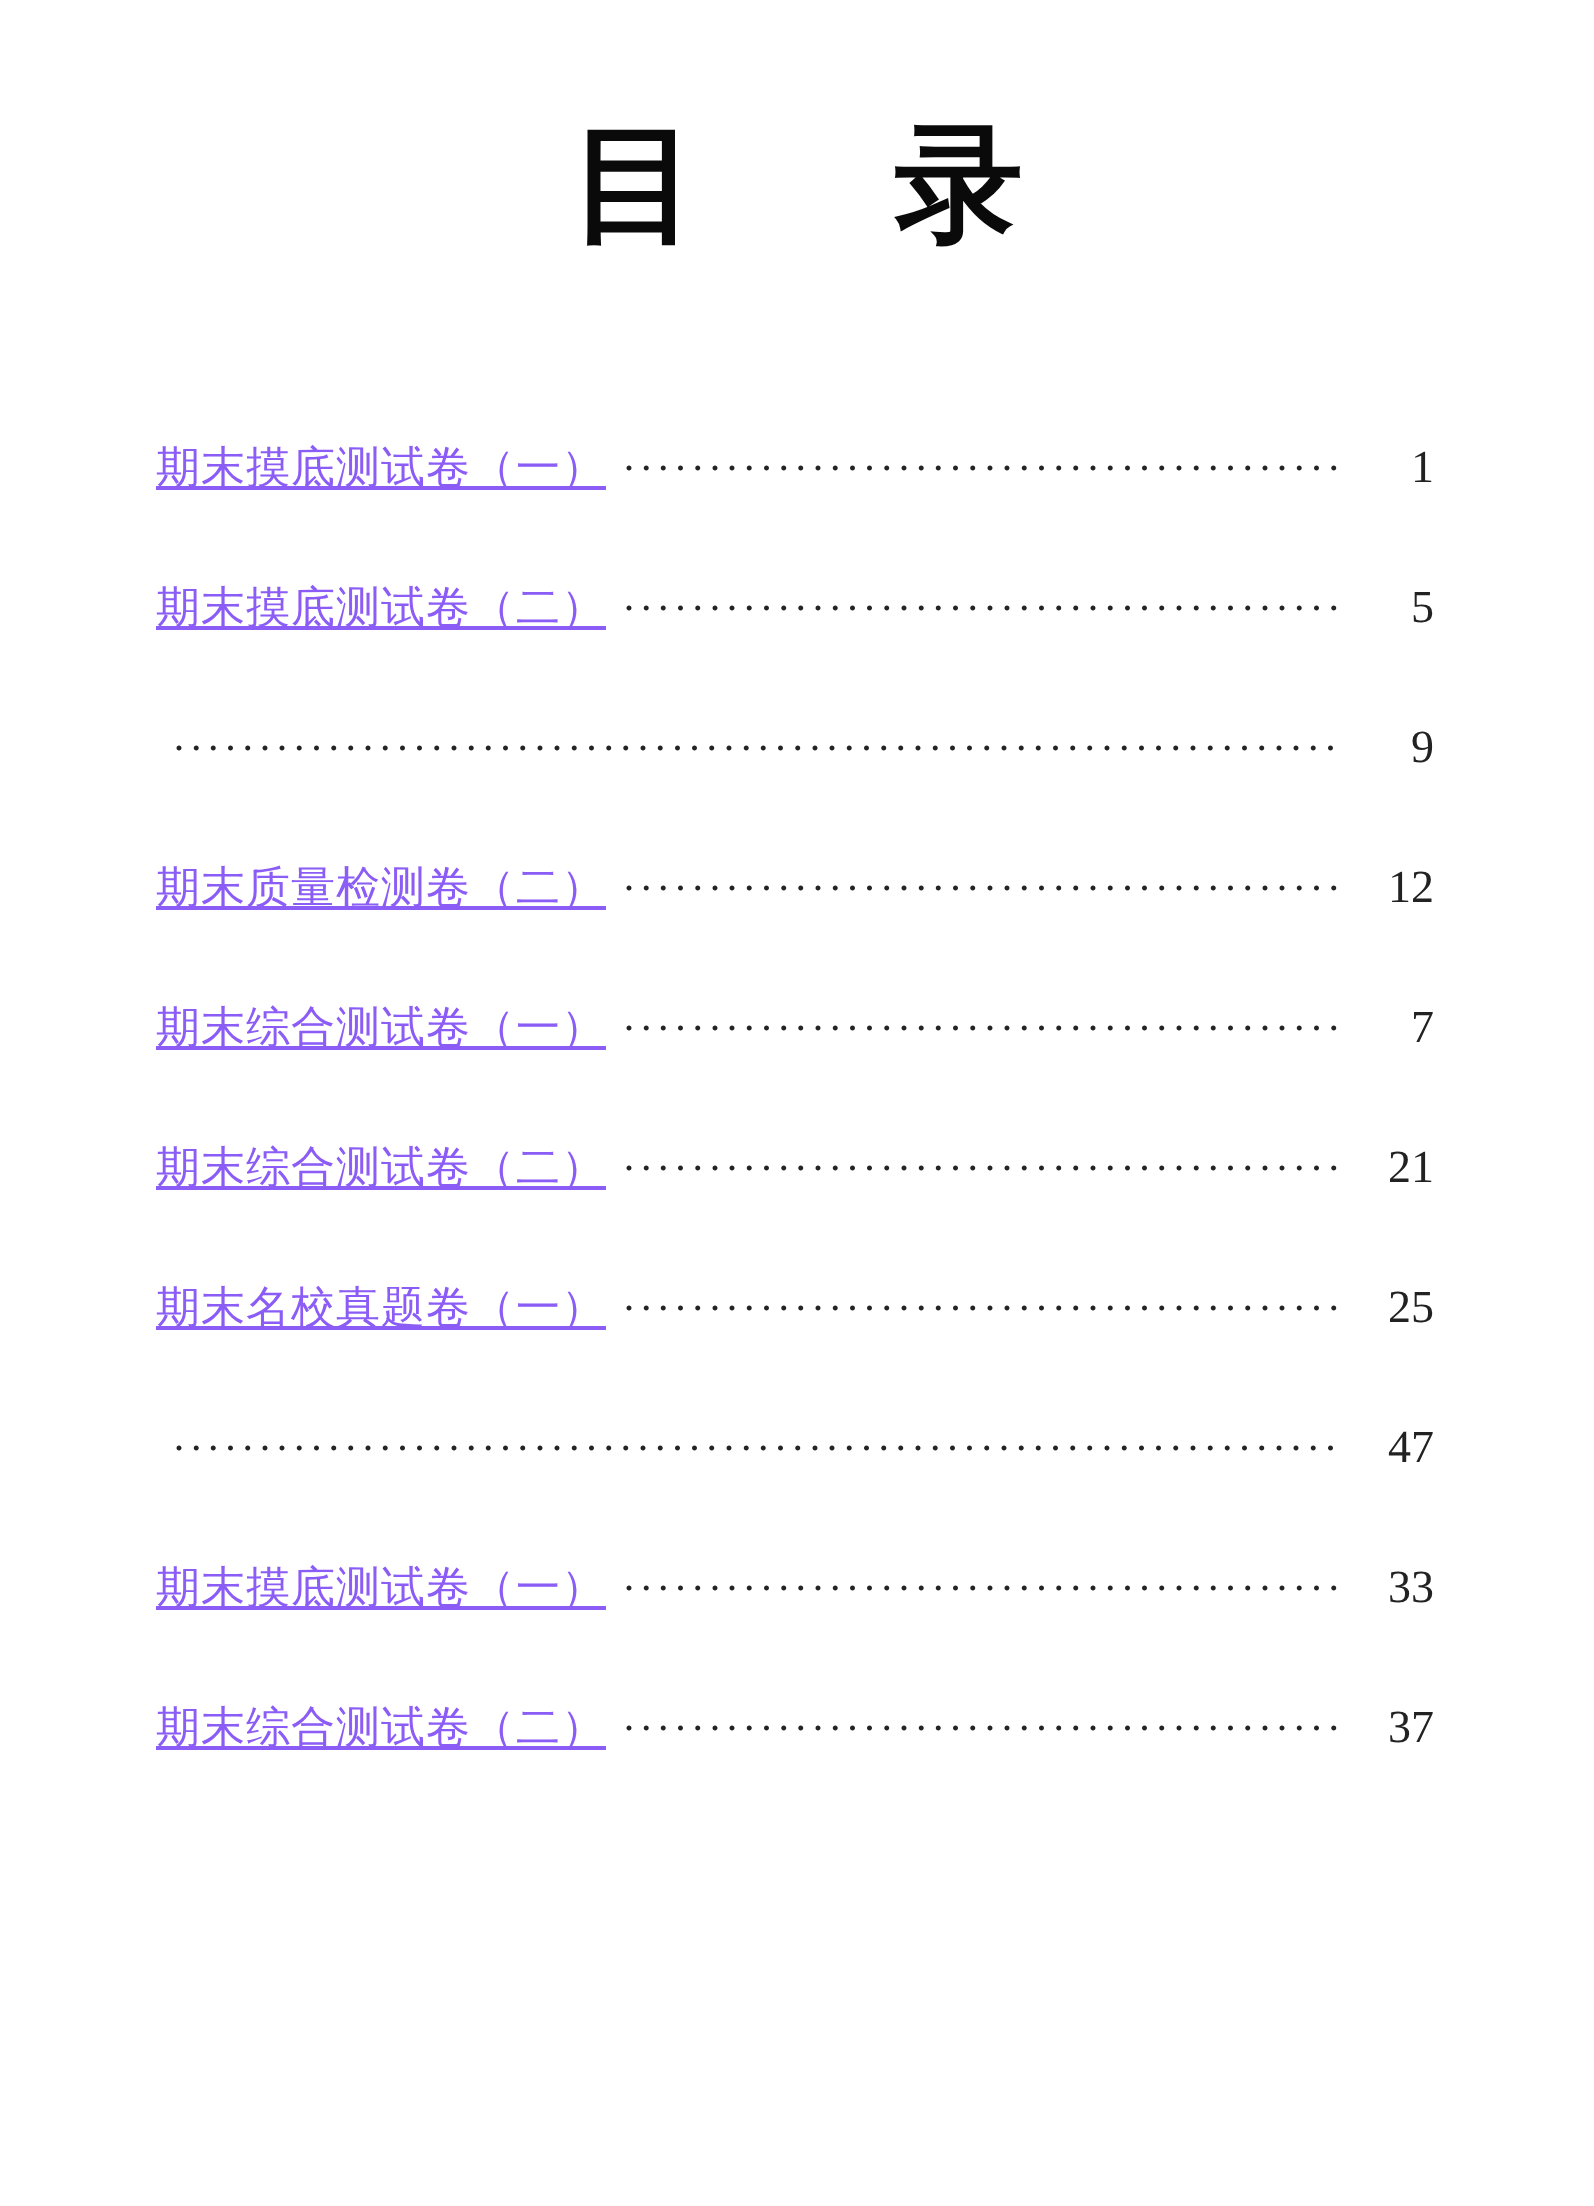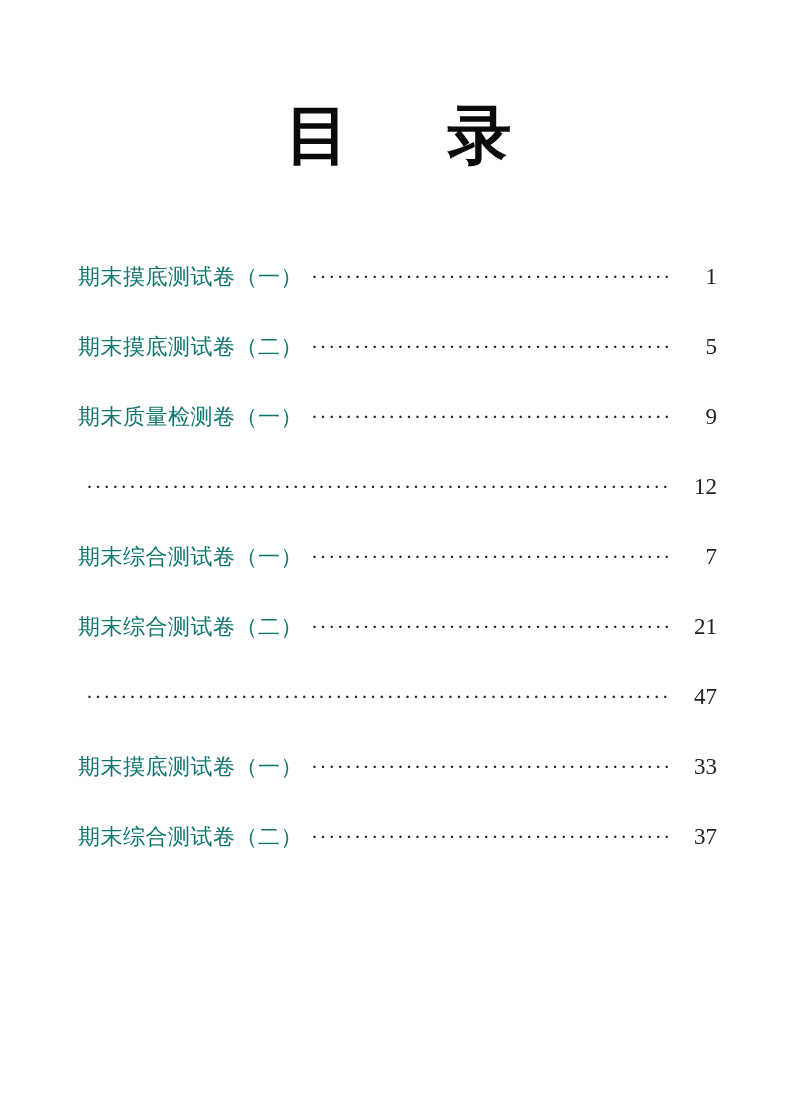--- a/index.html
+++ b/index.html
@@ -14,21 +14,21 @@
     font-family: "Liberation Serif", "DejaVu Serif", serif;
     color: #1a1a1a;
   }
   .page {
     width: 797px;
     height: 1103px;
     position: relative;
   }
   .title {
     margin: 0;
-    padding-top: 104px;
+    padding-top: 61px;
     text-align: center;
     font-size: 64px;
     line-height: 1;
     font-weight: bold;
     color: #0a0a0a;
     white-space: nowrap;
   }
   .tchar { display: inline-block; }
   .tchar-2 { margin-left: 82px; }
 
@@ -38,21 +38,22 @@
   }
   .row {
     display: flex;
     align-items: center;
     height: 70px;
     font-size: 22px;
   }
   .label {
     white-space: nowrap;
     letter-spacing: 0.5px;
-    color: #0f766e;
+    color: #8b5cf6;
+    text-decoration: underline;
   }
   .leader {
     flex: 1;
     overflow: hidden;
     white-space: nowrap;
     margin: 0 12px 0 8px;
     color: #242424;
     font-size: 21px;
     letter-spacing: 1.6px;
     line-height: 1;
@@ -86,42 +87,47 @@
       <span class="pnum">1</span>
     </div>
 
     <div class="row">
       <span class="label">期末摸底测试卷（二）</span>
       <span class="leader"></span>
       <span class="pnum">5</span>
     </div>
 
     <div class="row">
-      <span class="label">期末质量检测卷（一）</span>
       <span class="leader"></span>
       <span class="pnum">9</span>
     </div>
 
     <div class="row">
+      <span class="label">期末质量检测卷（二）</span>
       <span class="leader"></span>
       <span class="pnum">12</span>
     </div>
 
     <div class="row">
       <span class="label">期末综合测试卷（一）</span>
       <span class="leader"></span>
       <span class="pnum">7</span>
     </div>
 
     <div class="row">
       <span class="label">期末综合测试卷（二）</span>
       <span class="leader"></span>
       <span class="pnum">21</span>
     </div>
 
+    <div class="row">
+      <span class="label">期末名校真题卷（一）</span>
+      <span class="leader"></span>
+      <span class="pnum">25</span>
+    </div>
 
     <div class="row">
       <span class="leader"></span>
       <span class="pnum">47</span>
     </div>
 
     <div class="row">
       <span class="label">期末摸底测试卷（一）</span>
       <span class="leader"></span>
       <span class="pnum">33</span>

